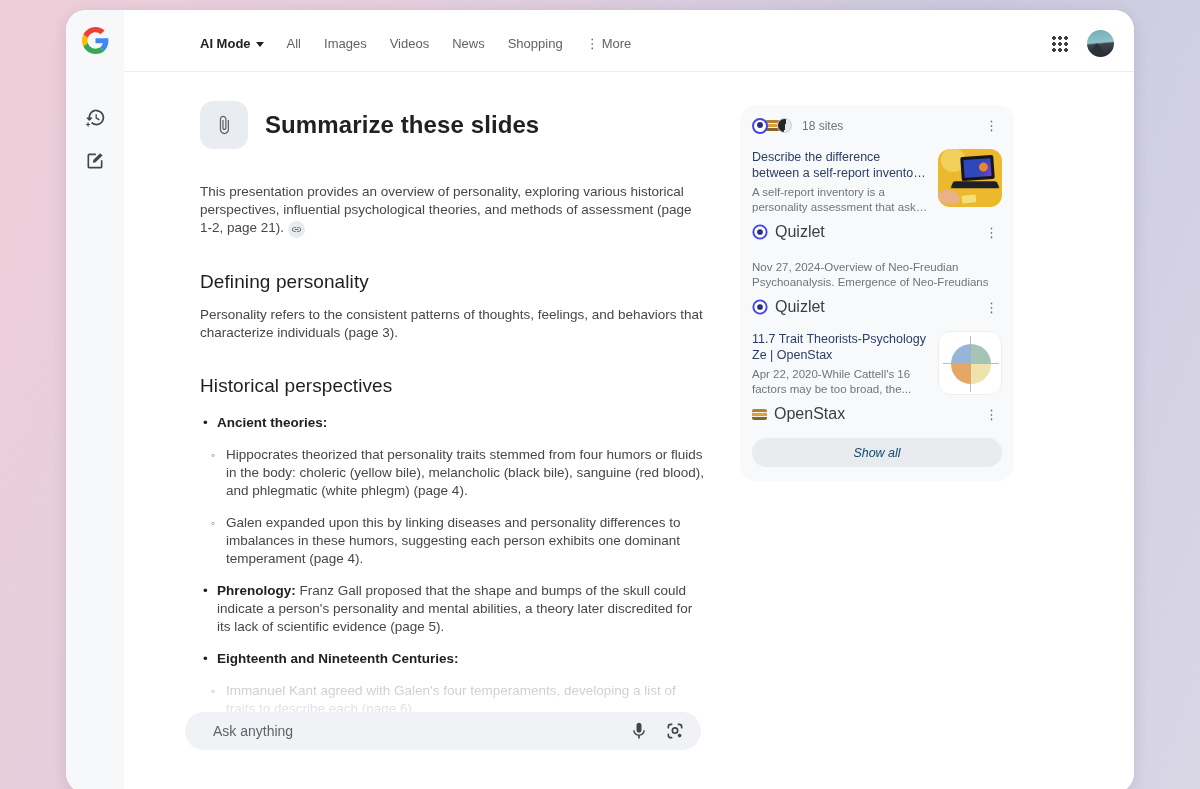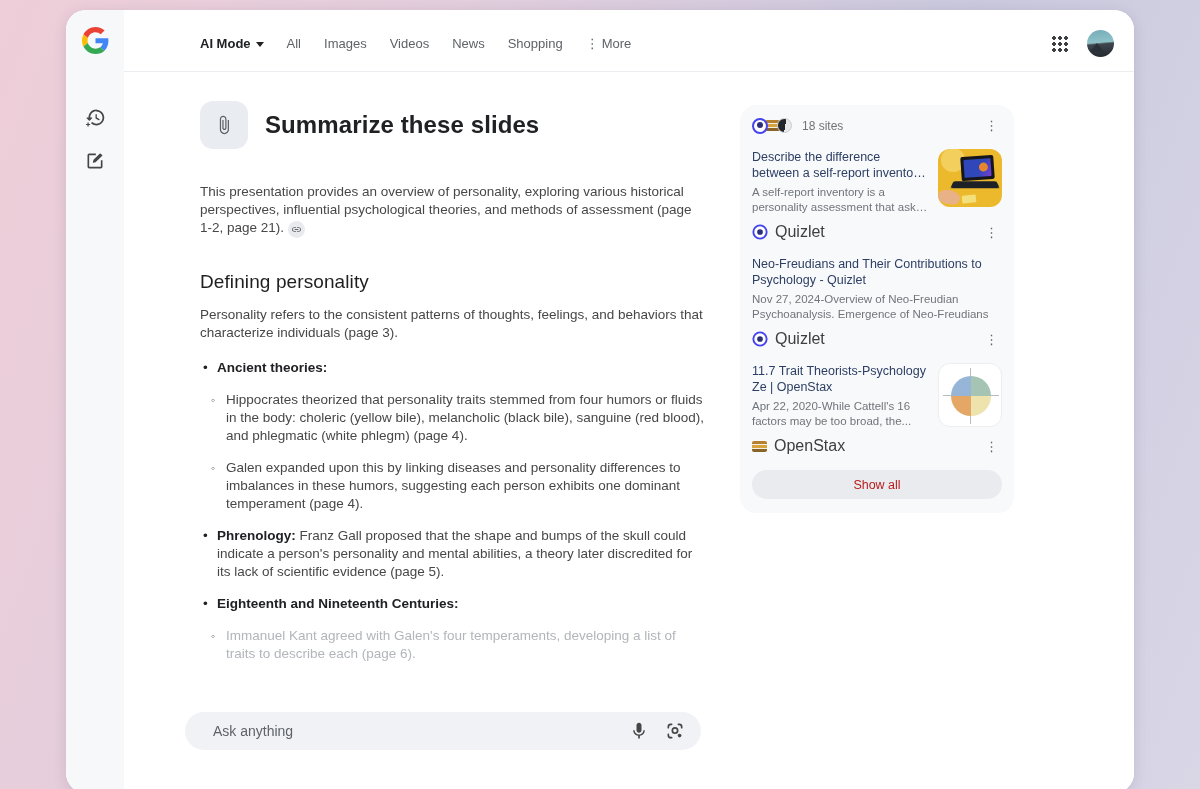--- a/index.html
+++ b/index.html
@@ -115,21 +115,21 @@
   .tl-pad { position:absolute; left:24px; top:46px; width:14px; height:8px; background:#f3e07a; border-radius:1px;
             transform:rotate(-6deg); }
 
   .thumb-circle { width:64px; height:64px; background:#fff; border:1px solid #eceef0; }
   .tc-wheel { position:absolute; left:12px; top:12px; width:40px; height:40px; border-radius:50%;
               background:conic-gradient(#a6c4b4 0 25%, #eee3ac 25% 50%, #e4a766 50% 75%, #96b5d7 75% 100%); }
   .tc-vline { position:absolute; left:31px; top:4px; width:1px; height:56px; background:#b9bdc2; }
   .tc-hline { position:absolute; left:4px; top:31px; width:56px; height:1px; background:#b9bdc2; }
 
   .show-all { margin-top:15px; height:29px; border-radius:15px; background:#e9ebef; display:flex;
-              align-items:center; justify-content:center; font-size:12.5px; color:#b91c1c; cursor:pointer; }
+              align-items:center; justify-content:center; font-size:12.5px; color:#0c4a6e; cursor:pointer;font-style:italic; }
 
   svg { display:block; }
 </style>
 </head>
 <body>
 
 <div class="page">
   <div class="window">
 
     <div class="rail">
@@ -195,20 +195,21 @@
 
         <p class="intro"><span>This presentation provides an overview of personality, exploring various historical perspectives, influential psychological theories, and methods of assessment (page 1-2, page 21).</span><span class="link-chip">
               <svg viewBox="0 0 24 24" width="11" height="11" fill="currentColor">
                 <path d="M3.9 12c0-1.71 1.39-3.1 3.1-3.1h4V7H7c-2.76 0-5 2.24-5 5s2.24 5 5 5h4v-1.9H7c-1.71 0-3.1-1.39-3.1-3.1zM8 13h8v-2H8v2zm9-6h-4v1.9h4c1.71 0 3.1 1.39 3.1 3.1s-1.39 3.1-3.1 3.1h-4V17h4c2.76 0 5-2.24 5-5s-2.24-5-5-5z"></path>
               </svg>
             </span></p>
 
         <h2 class="h2">Defining personality</h2>
         <p class="sec-body">Personality refers to the consistent patterns of thoughts, feelings, and behaviors that characterize individuals (page 3).</p>
 
+        <h2 class="h2">Historical perspectives</h2>
 
         <div class="list">
           <div class="li l1">
             <span class="mk">•</span>
             <p><b>Ancient theories:</b><span></span></p>
           </div>
           <div class="li l2">
             <span class="mk">◦</span>
             <p><b></b><span>Hippocrates theorized that personality traits stemmed from four humors or fluids in the body: choleric (yellow bile), melancholic (black bile), sanguine (red blood), and phlegmatic (white phlegm) (page 4).</span></p>
           </div>
@@ -282,21 +283,20 @@
           <div class="source-row">
             <span class="quizlet-ic" style="transform:scale(.95)"></span>
             <span class="source-name">Quizlet</span>
             <span class="kebab">⋮</span>
           </div>
         </div>
 
         <div class="card">
           <div class="card-main">
             <div class="card-text">
-              <div class="card-title">Neo-Freudians and Their Contributions to Psychology - Quizlet</div>
               <div class="card-desc">Nov 27, 2024-Overview of Neo-Freudian Psychoanalysis. Emergence of Neo-Freudians</div>
             </div>
           </div>
           <div class="source-row">
             <span class="quizlet-ic" style="transform:scale(.95)"></span>
             <span class="source-name">Quizlet</span>
             <span class="kebab">⋮</span>
           </div>
         </div>
 

